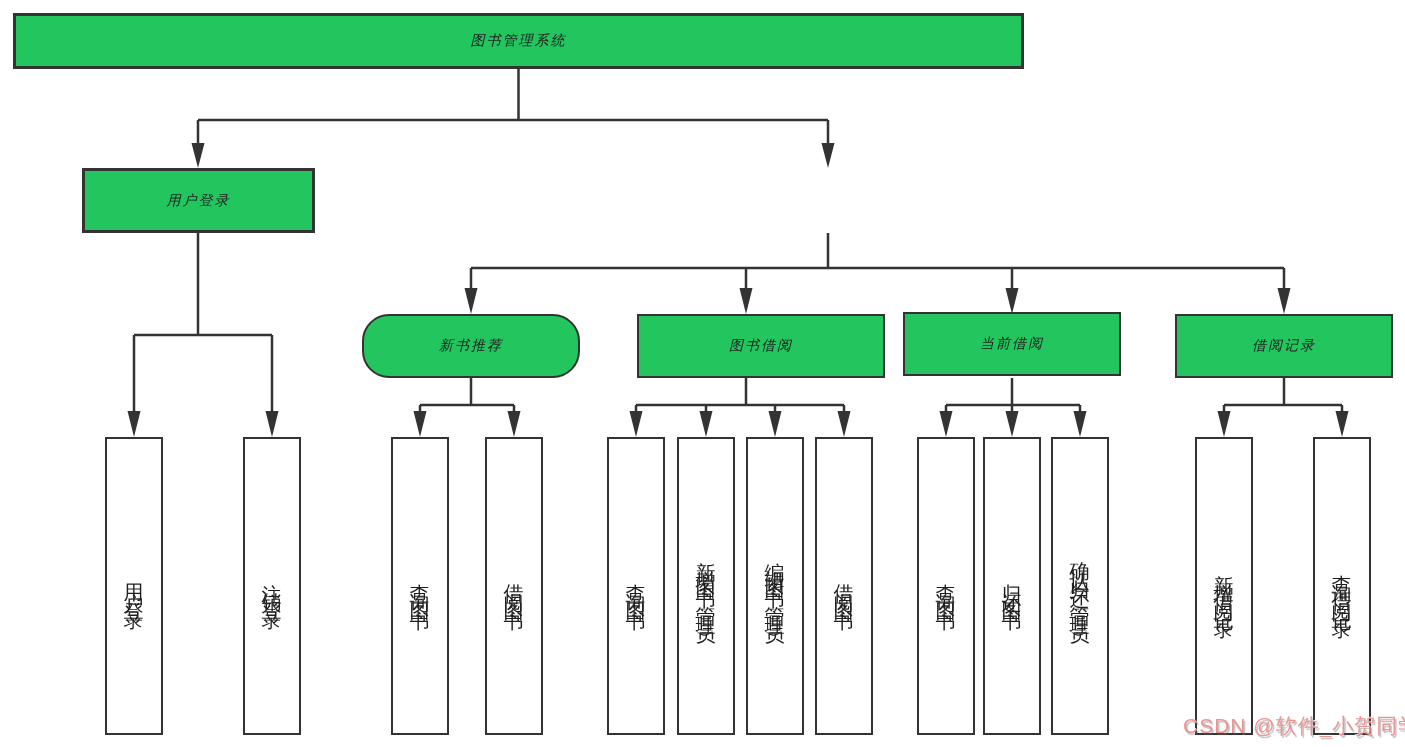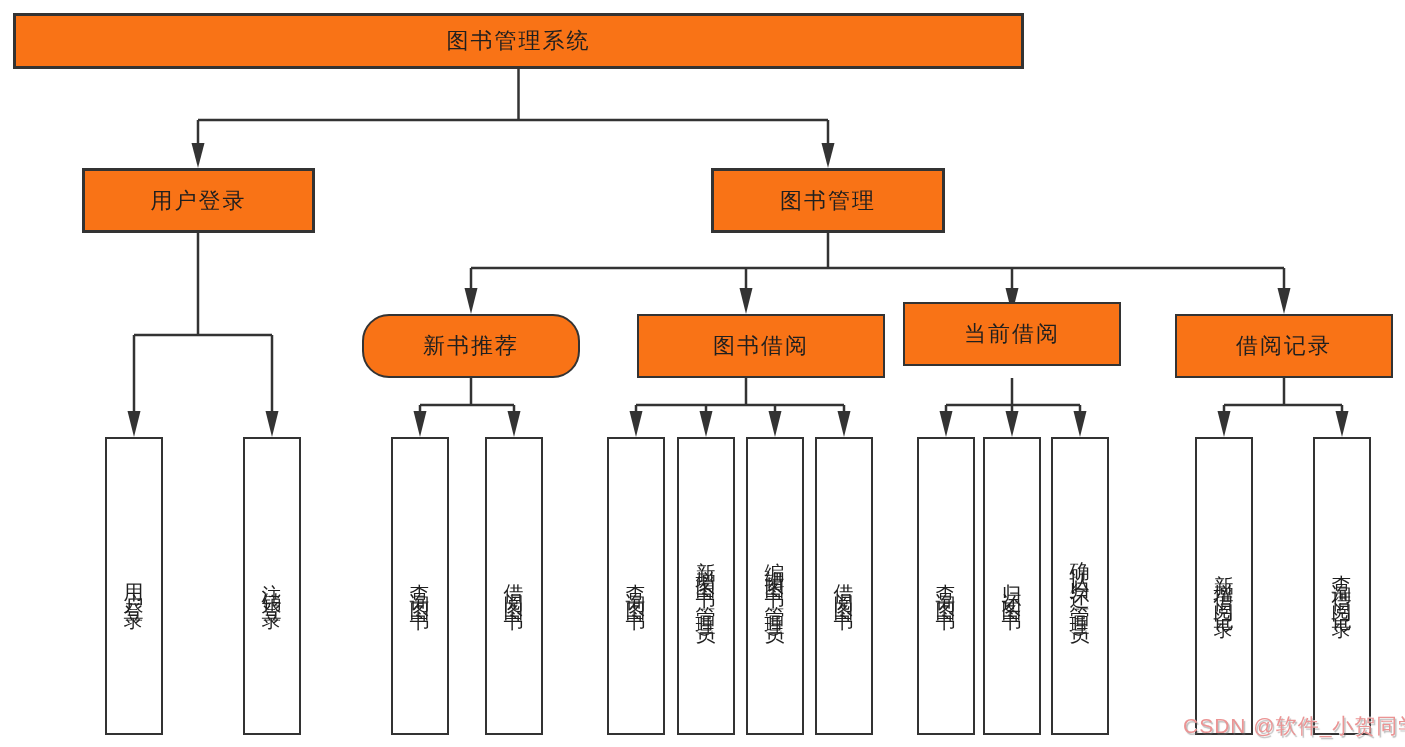--- a/index.html
+++ b/index.html
@@ -12,30 +12,31 @@
     color: #1f1f1f;
     overflow: hidden;
   }
   #connectors {
     position: absolute;
     left: 0; top: 0;
     width: 1405px; height: 747px;
   }
   .node {
     position: absolute;
-    background: #f97316;
+    background: #22c55e;
     border: 3px solid #333333;
     box-sizing: border-box;
     display: flex;
     align-items: center;
     justify-content: center;
-    font-size: 22px;
+    font-size: 14px;
     letter-spacing: 2px;
     color: #1f1f1f;
     white-space: nowrap;
+    font-style: italic;
   }
   .node.lvl3 { border-width: 2px; }
   .leaf {
     position: absolute;
     top: 437px;
     width: 58px;
     height: 298px;
     background: #ffffff;
     border: 2px solid #333333;
     box-sizing: border-box;
@@ -137,25 +138,24 @@
       <polygon points="1073.5,411 1086.5,411 1080,437"></polygon>
 
       <polygon points="1217.5,411 1230.5,411 1224,437"></polygon>
       <polygon points="1335.5,411 1348.5,411 1342,437"></polygon>
     </g>
   </svg>
 
   <div class="node" style="left:13px; top:13px; width:1011px; height:56px;">图书管理系统</div>
 
   <div class="node" style="left:82px; top:168px; width:233px; height:65px;">用户登录</div>
-  <div class="node" style="left:711px; top:168px; width:234px; height:65px;">图书管理</div>
 
   <div class="node lvl3" style="left:362px; top:314px; width:218px; height:64px;border-radius:27px;">新书推荐</div>
   <div class="node lvl3" style="left:637px; top:314px; width:248px; height:64px;">图书借阅</div>
-  <div class="node lvl3" style="left:903px; top:302px; width:218px; height:64px;">当前借阅</div>
+  <div class="node lvl3" style="left:903px; top:312px; width:218px; height:64px;">当前借阅</div>
   <div class="node lvl3" style="left:1175px; top:314px; width:218px; height:64px;">借阅记录</div>
 
   <div class="leaf" style="left:105px;">
     <span class="vtext">用户登录</span>
   </div>
   <div class="leaf" style="left:243px;">
     <span class="vtext">注销登录</span>
   </div>
 
   <div class="leaf" style="left:391px;">

